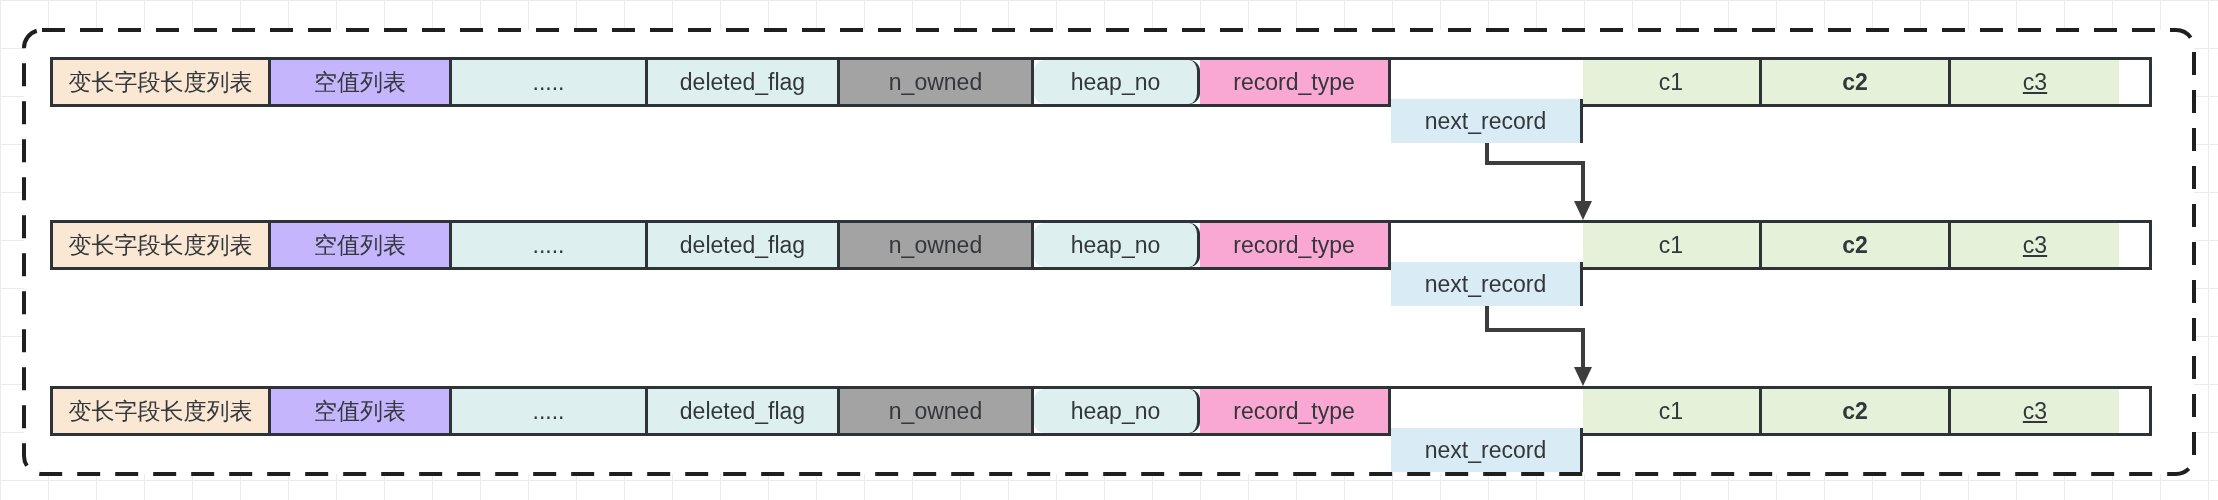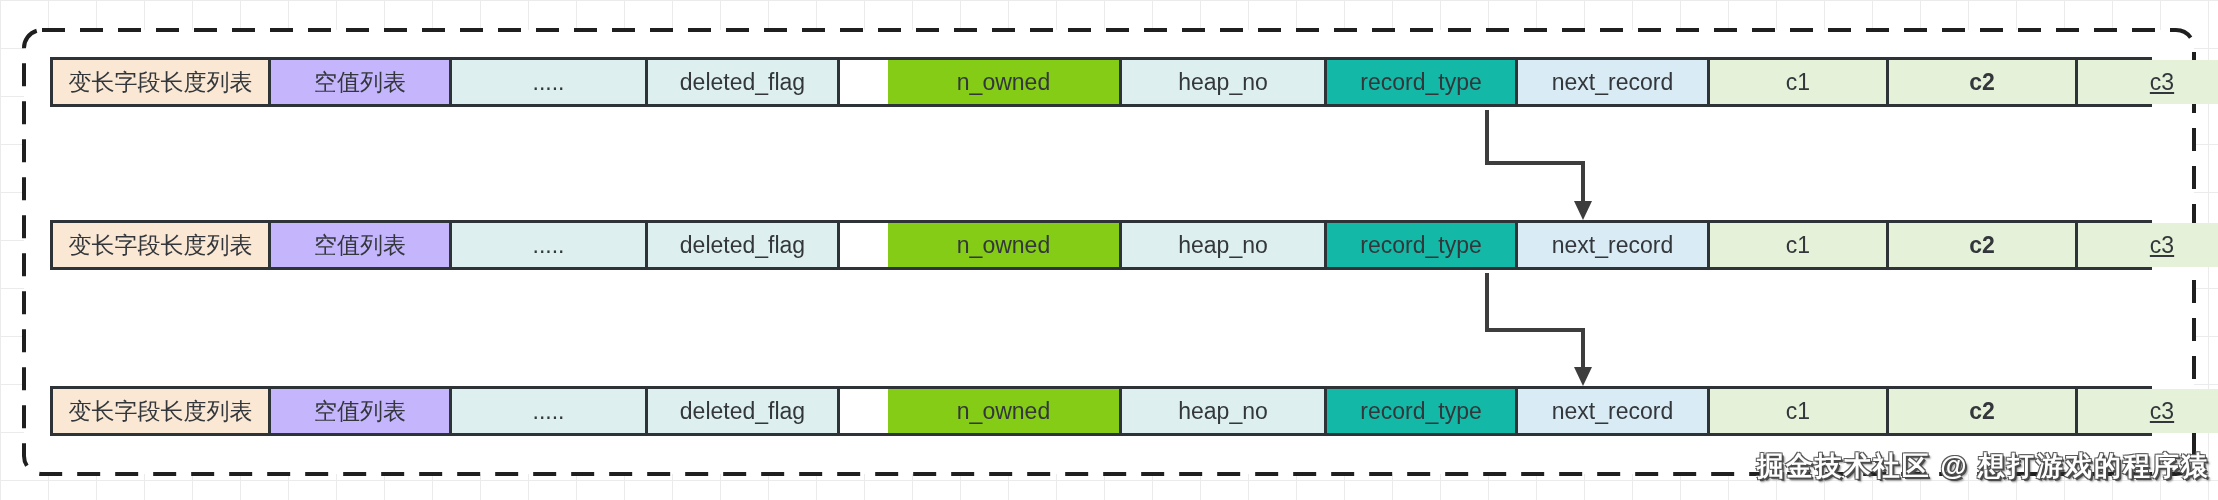--- a/index.html
+++ b/index.html
@@ -28,24 +28,24 @@
     display:flex;align-items:center;justify-content:center;
     border-right:3px solid #2e3338;
     font-size:23px;color:#33373b;white-space:nowrap;overflow:hidden;
     flex:0 0 auto;
   }
   .cell:last-child{border-right:none;}
   .col0{width:218px;background:#fae8d4;}
   .col1{width:181px;background:#c4b5fd;}
   .col2{width:196px;background:#ddf0ef;}
   .col3{width:192px;background:#ddf0ef;}
-  .col4{width:234px;background:#84cc16;margin-left:48px;}
-  .col5{width:205px;background:#ddf0ef;}
-  .col6{width:191px;background:#14b8a6;text-align:center;}
-  .col7{width:192px;background:#d9ebf4;}
+  .col4{width:194px;background:#a3a3a3;}
+  .col5{width:166px;background:#ddf0ef;border-radius:11px;}
+  .col6{width:191px;background:#f9a8d4;text-align:center;}
+  .col7{width:192px;background:#d9ebf4;margin-top:39px;}
   .col8{width:179px;background:#e5f1d8;}
   .col9{width:189px;background:#e5f1d8;font-weight:bold;}
   .col10{width:168px;background:#e5f1d8;text-decoration:underline;}
   #watermark{
     position:absolute;right:8px;top:448px;z-index:2;
     font-size:27px;font-weight:bold;letter-spacing:2px;
     color:#ffffff;white-space:nowrap;
     text-shadow:
       2px 2px 0 #4a4a4a,
      -1px -1px 0 #5a5a5a,
@@ -103,15 +103,14 @@
     <div class="cell col3">deleted_flag</div>
     <div class="cell col4">n_owned</div>
     <div class="cell col5">heap_no</div>
     <div class="cell col6">record_type</div>
     <div class="cell col7">next_record</div>
     <div class="cell col8">c1</div>
     <div class="cell col9">c2</div>
     <div class="cell col10">c3</div>
   </div>
 
-  <div id="watermark">掘金技术社区 @ 想打游戏的程序猿</div>
 
 </div>
 
 </body></html>

